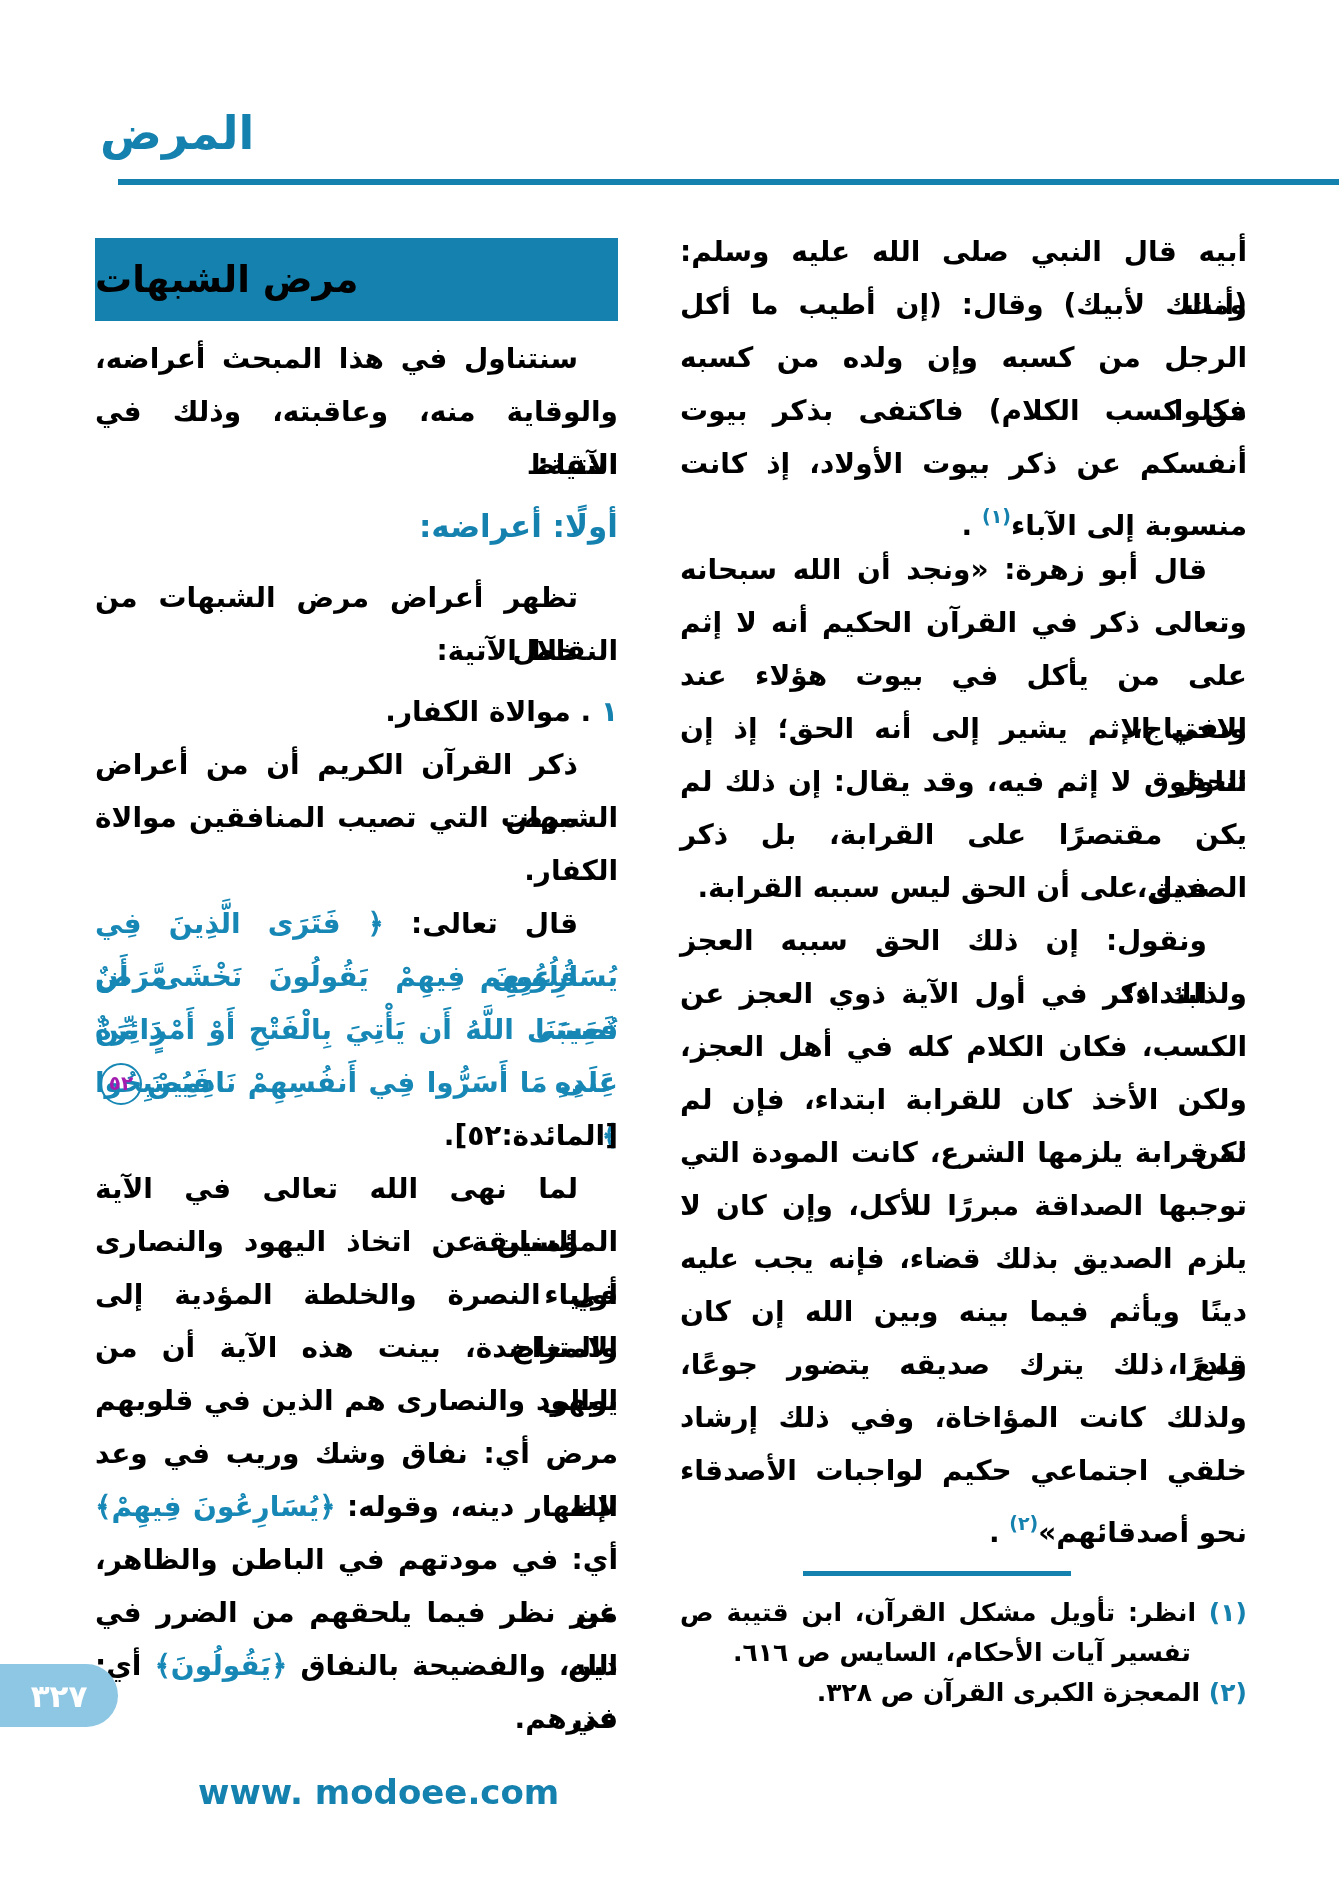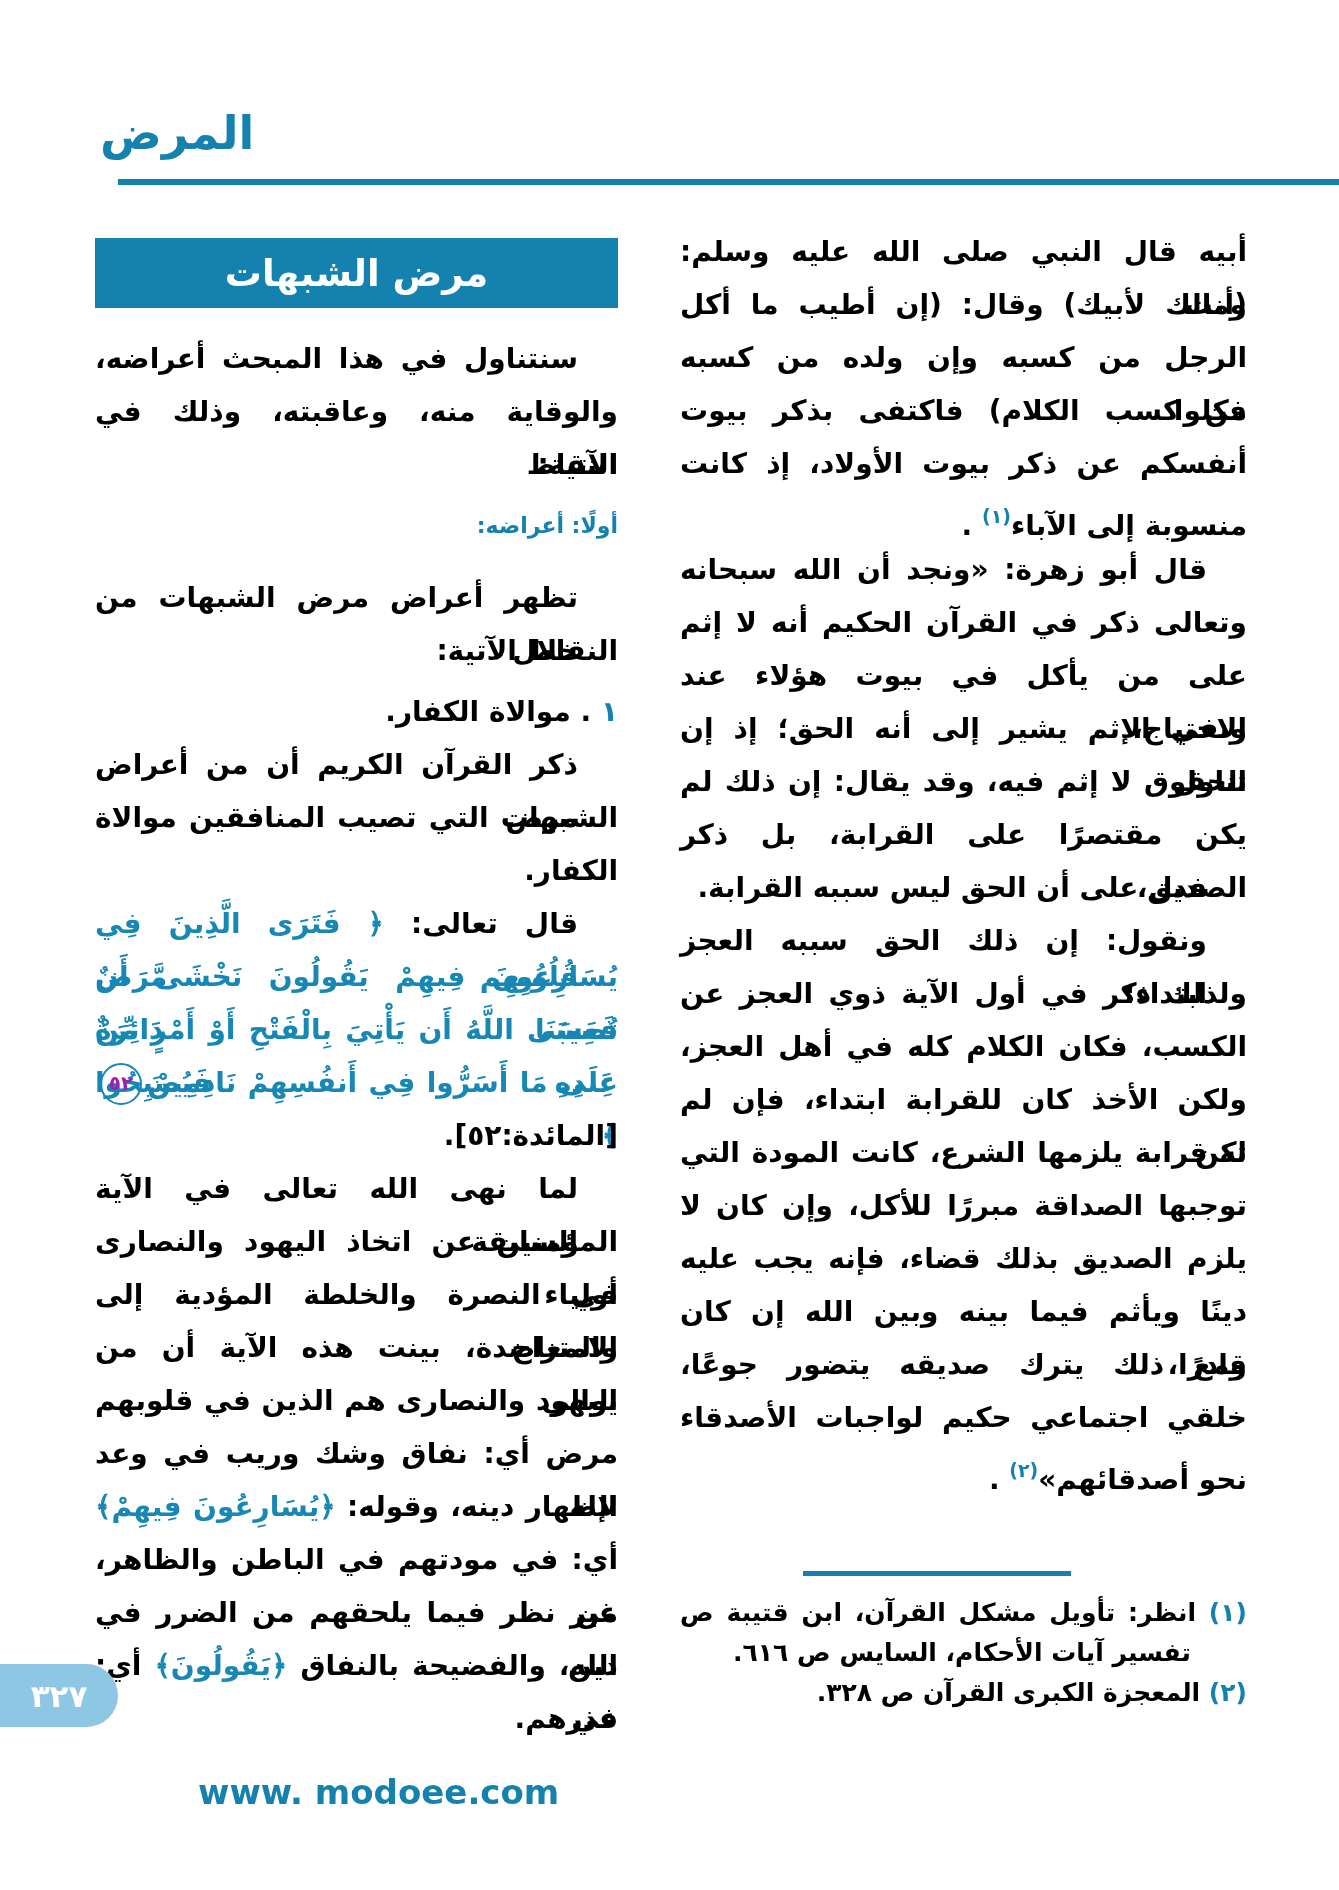--- a/index.html
+++ b/index.html
@@ -18,41 +18,41 @@
     position:absolute;left:100px;top:88px;
     font-size:46px;font-weight:bold;color:#1581ae;
     line-height:90px;
   }
   .header-rule{
     position:absolute;left:118px;right:0;top:179px;
     height:6px;background:#1581ae;
   }
   
   .banner{
-    position:absolute;left:95px;top:238px;width:523px;height:70px;
-    background:#1581ae;color:#ffffff;
-    display:flex;align-items:center;justify-content:center;
+    position:absolute;left:95px;top:238px;width:523px;height:83px;
+    background:#1581ae;color:#000000;
+    display:flex;align-items:center;justify-content:flex-end;
     font-size:37px;font-weight:bold;
   }
   
   .col{position:absolute;direction:rtl;}
   .col-right{left:680px;top:225px;width:567px;}
   .col-left{left:95px;top:332px;width:523px;}
   .line{
     position:relative;
     font-size:28px;font-weight:bold;
     line-height:53px;height:53px;
     text-align:right;
   }
   .line.j{text-align:justify;text-align-last:justify;}
   .line.ind{padding-right:40px;}
   .line.hang{padding-right:56px;}
   .line.mt8{margin-top:8px;}
   .line.h-teal{
-    color:#1581ae;font-size:22px;
+    color:#1581ae;font-size:31px;
     line-height:58px;height:58px;
     margin:6px 0 16px 0;
     text-align:right;text-align-last:right;
   }
   .seg.q{color:#1787b5;}
   .seg.n{color:#1581ae;}
   .seg.fn{
     color:#1581ae;font-size:19px;
     vertical-align:12px;font-weight:bold;
   }
@@ -112,20 +112,21 @@
       <div class="line ind"><span class="seg b">فدل على أن الحق ليس سببه القرابة.</span></div>
       <div class="line j ind"><span class="seg b">ونقول: إن ذلك الحق سببه العجز ابتداء؛</span></div>
       <div class="line j"><span class="seg b">ولذلك ذكر في أول الآية ذوي العجز عن</span></div>
       <div class="line j"><span class="seg b">الكسب، فكان الكلام كله في أهل العجز،</span></div>
       <div class="line j"><span class="seg b">ولكن الأخذ كان للقرابة ابتداء، فإن لم تكن</span></div>
       <div class="line j"><span class="seg b">له قرابة يلزمها الشرع، كانت المودة التي</span></div>
       <div class="line j"><span class="seg b">توجبها الصداقة مبررًا للأكل، وإن كان لا</span></div>
       <div class="line j"><span class="seg b">يلزم الصديق بذلك قضاء، فإنه يجب عليه</span></div>
       <div class="line j"><span class="seg b">دينًا ويأثم فيما بينه وبين الله إن كان قادرًا،</span></div>
       <div class="line j"><span class="seg b">ومع ذلك يترك صديقه يتضور جوعًا،</span></div>
+      <div class="line j"><span class="seg b">ولذلك كانت المؤاخاة، وفي ذلك إرشاد</span></div>
       <div class="line j"><span class="seg b">خلقي اجتماعي حكيم لواجبات الأصدقاء</span></div>
       <div class="line"><span class="seg b">نحو أصدقائهم»</span><span class="seg fn">(٢)</span><span class="seg b"> .</span></div>
     </div>
 
   <div class="col col-left">
       <div class="line j ind"><span class="seg b">سنتناول في هذا المبحث أعراضه،</span></div>
       <div class="line j"><span class="seg b">والوقاية منه، وعاقبته، وذلك في النقاط</span></div>
       <div class="line"><span class="seg b">الآتية:</span></div>
       <div class="line h-teal"><span class="seg hb">أولًا: أعراضه:</span></div>
       <div class="line j ind"><span class="seg b">تظهر أعراض مرض الشبهات من خلال</span></div>

